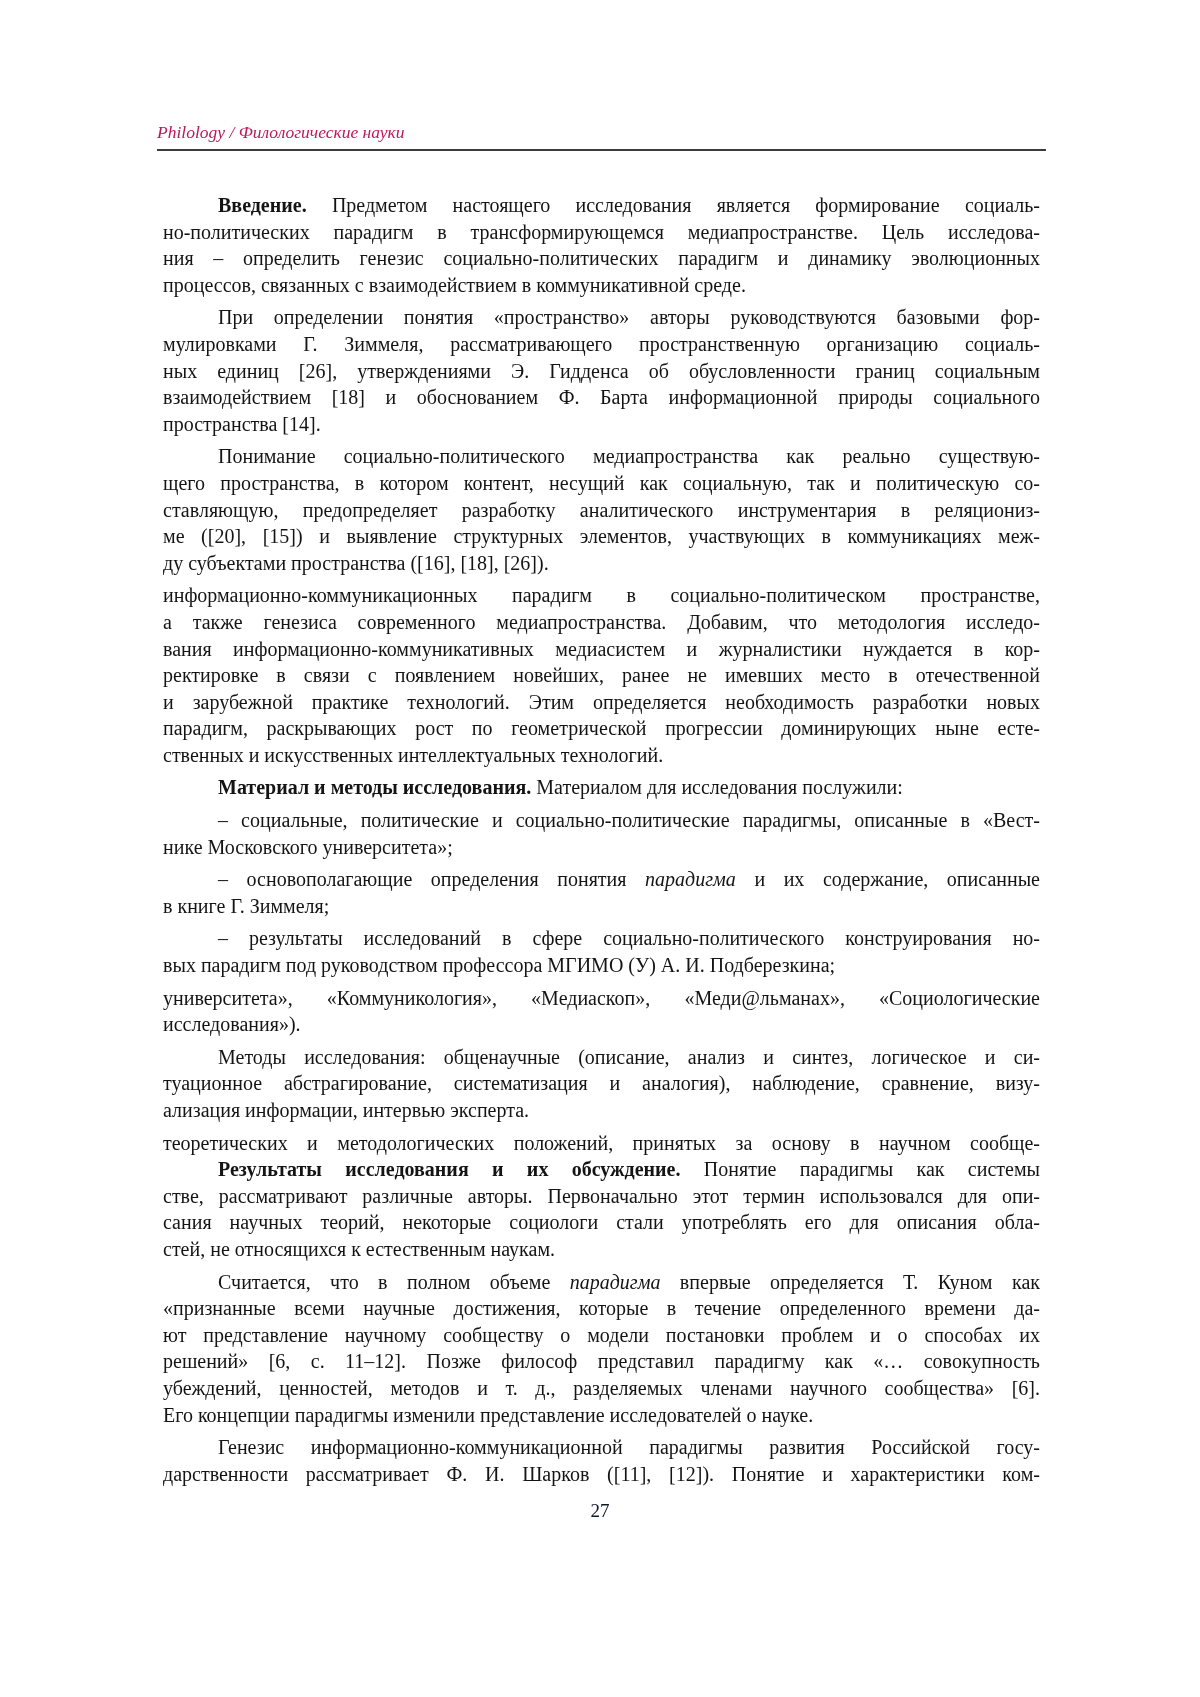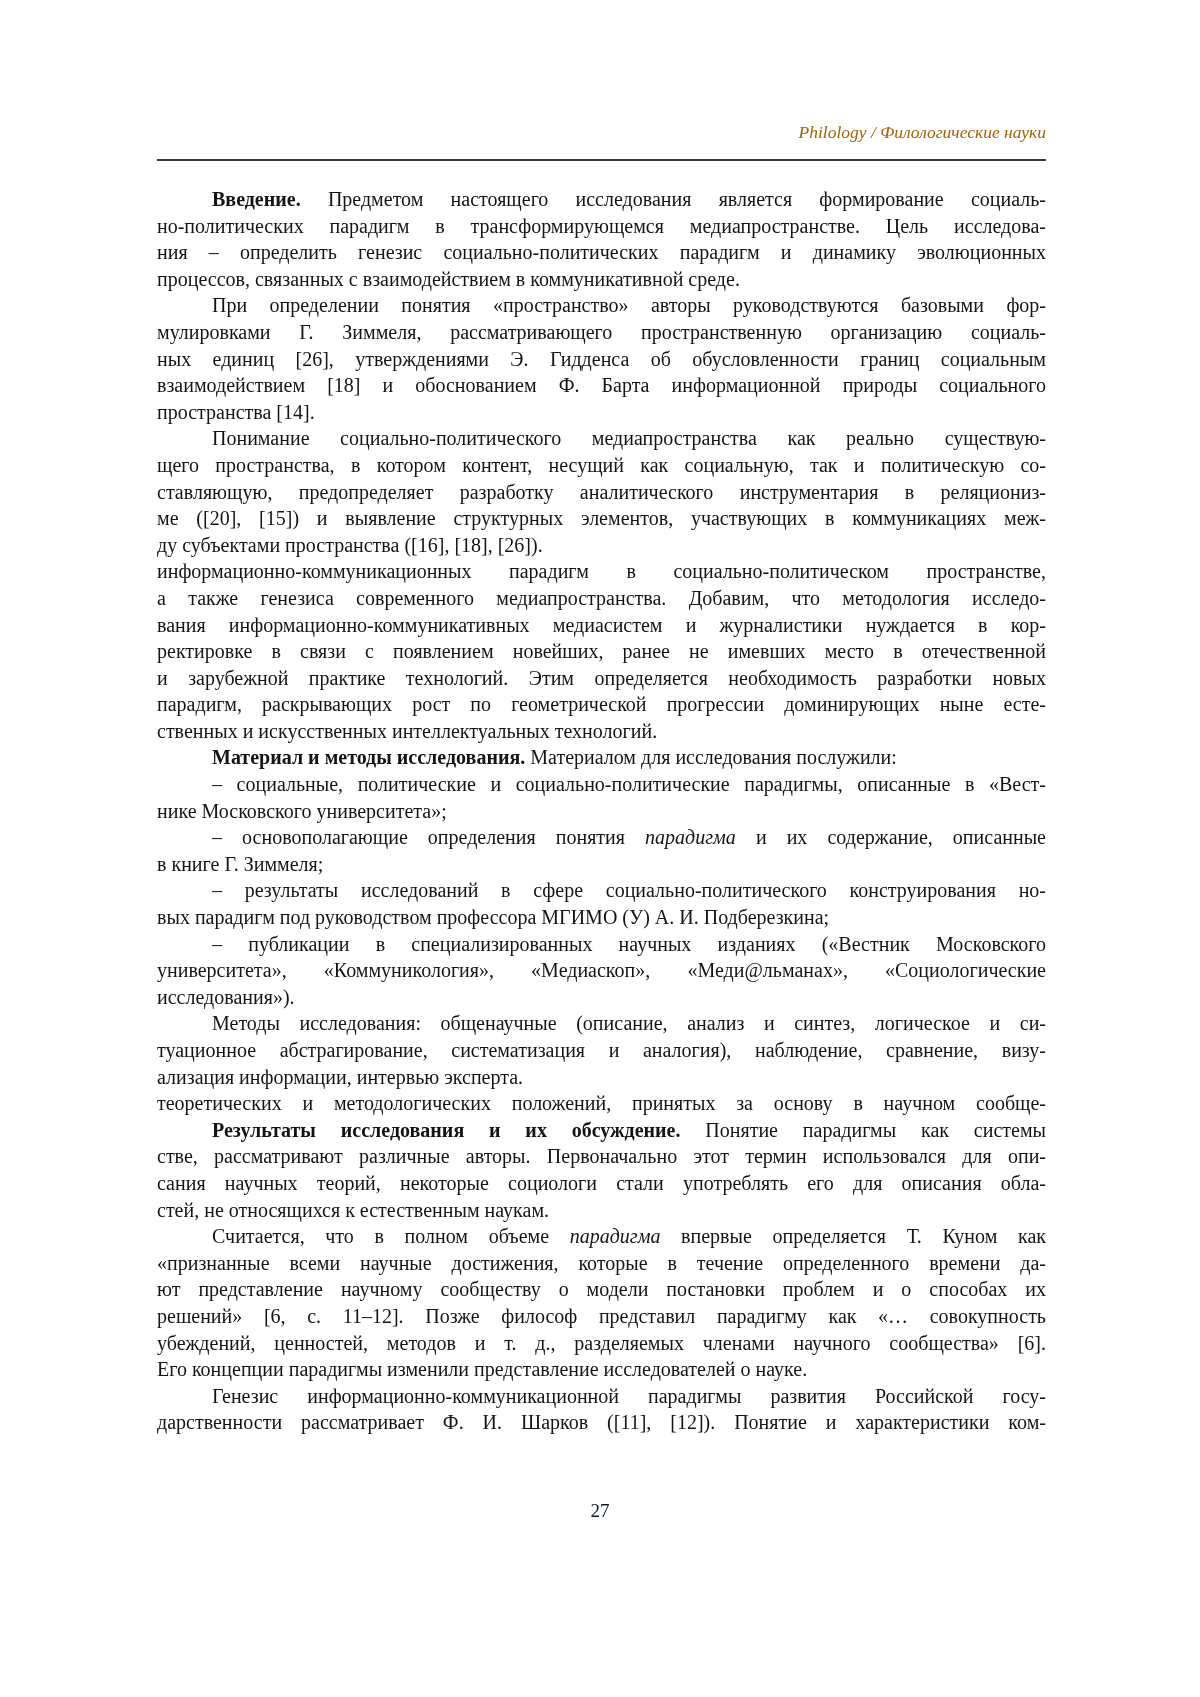--- a/index.html
+++ b/index.html
@@ -17,35 +17,34 @@
     color: #161616;
   }
   .running-head {
     position: absolute;
     left: 157px;
     top: 121px;
     width: 889px;
     font-style: italic;
     font-size: 17.5px;
     line-height: 22px;
-    padding-bottom: 16px;
+    padding-bottom: 6px;
     border-bottom: 2px solid #3c3c3c;
-    color: #a16207;
-    text-align: right;
+    color: #be185d;
   }
   .body-text {
     position: absolute;
     left: 157px;
     top: 186px;
     width: 889px;
     font-size: 20px;
     line-height: 26.6px;
     color: #141414;
   }
-  .para { margin: 0; }
+  .para { margin: 6px; }
   .line {
     text-align: justify;
     text-align-last: justify;
     text-justify: inter-word;
   }
   .line.end { text-align-last: left; }
   .line.first { text-indent: 55px; }
   .run-b { font-weight: bold; }
   .run-i { font-style: italic; }
   .page-number {
@@ -106,21 +105,20 @@
       </div>
       <div class="para">
         <div class="line first"><span class="run-n">– основополагающие определения понятия </span><span class="run-i">парадигма</span><span class="run-n"> и их содержание, описанные</span></div>
         <div class="line end"><span class="run-n">в книге Г. Зиммеля;</span></div>
       </div>
       <div class="para">
         <div class="line first"><span class="run-n">– результаты исследований в сфере социально-политического конструирования но-</span></div>
         <div class="line end"><span class="run-n">вых парадигм под руководством профессора МГИМО (У) А. И. Подберезкина;</span></div>
       </div>
       <div class="para">
-        <div class="line first"><span class="run-n">– публикации в специализированных научных изданиях («Вестник Московского</span></div>
         <div class="line"><span class="run-n">университета», «Коммуникология», «Медиаскоп», «Меди@льманах», «Социологические</span></div>
         <div class="line end"><span class="run-n">исследования»).</span></div>
       </div>
       <div class="para">
         <div class="line first"><span class="run-n">Методы исследования: общенаучные (описание, анализ и синтез, логическое и си-</span></div>
         <div class="line"><span class="run-n">туационное абстрагирование, систематизация и аналогия), наблюдение, сравнение, визу-</span></div>
         <div class="line end"><span class="run-n">ализация информации, интервью эксперта.</span></div>
       </div>
       <div class="para">
         <div class="line"><span class="run-n">теоретических и методологических положений, принятых за основу в научном сообще-</span></div>

